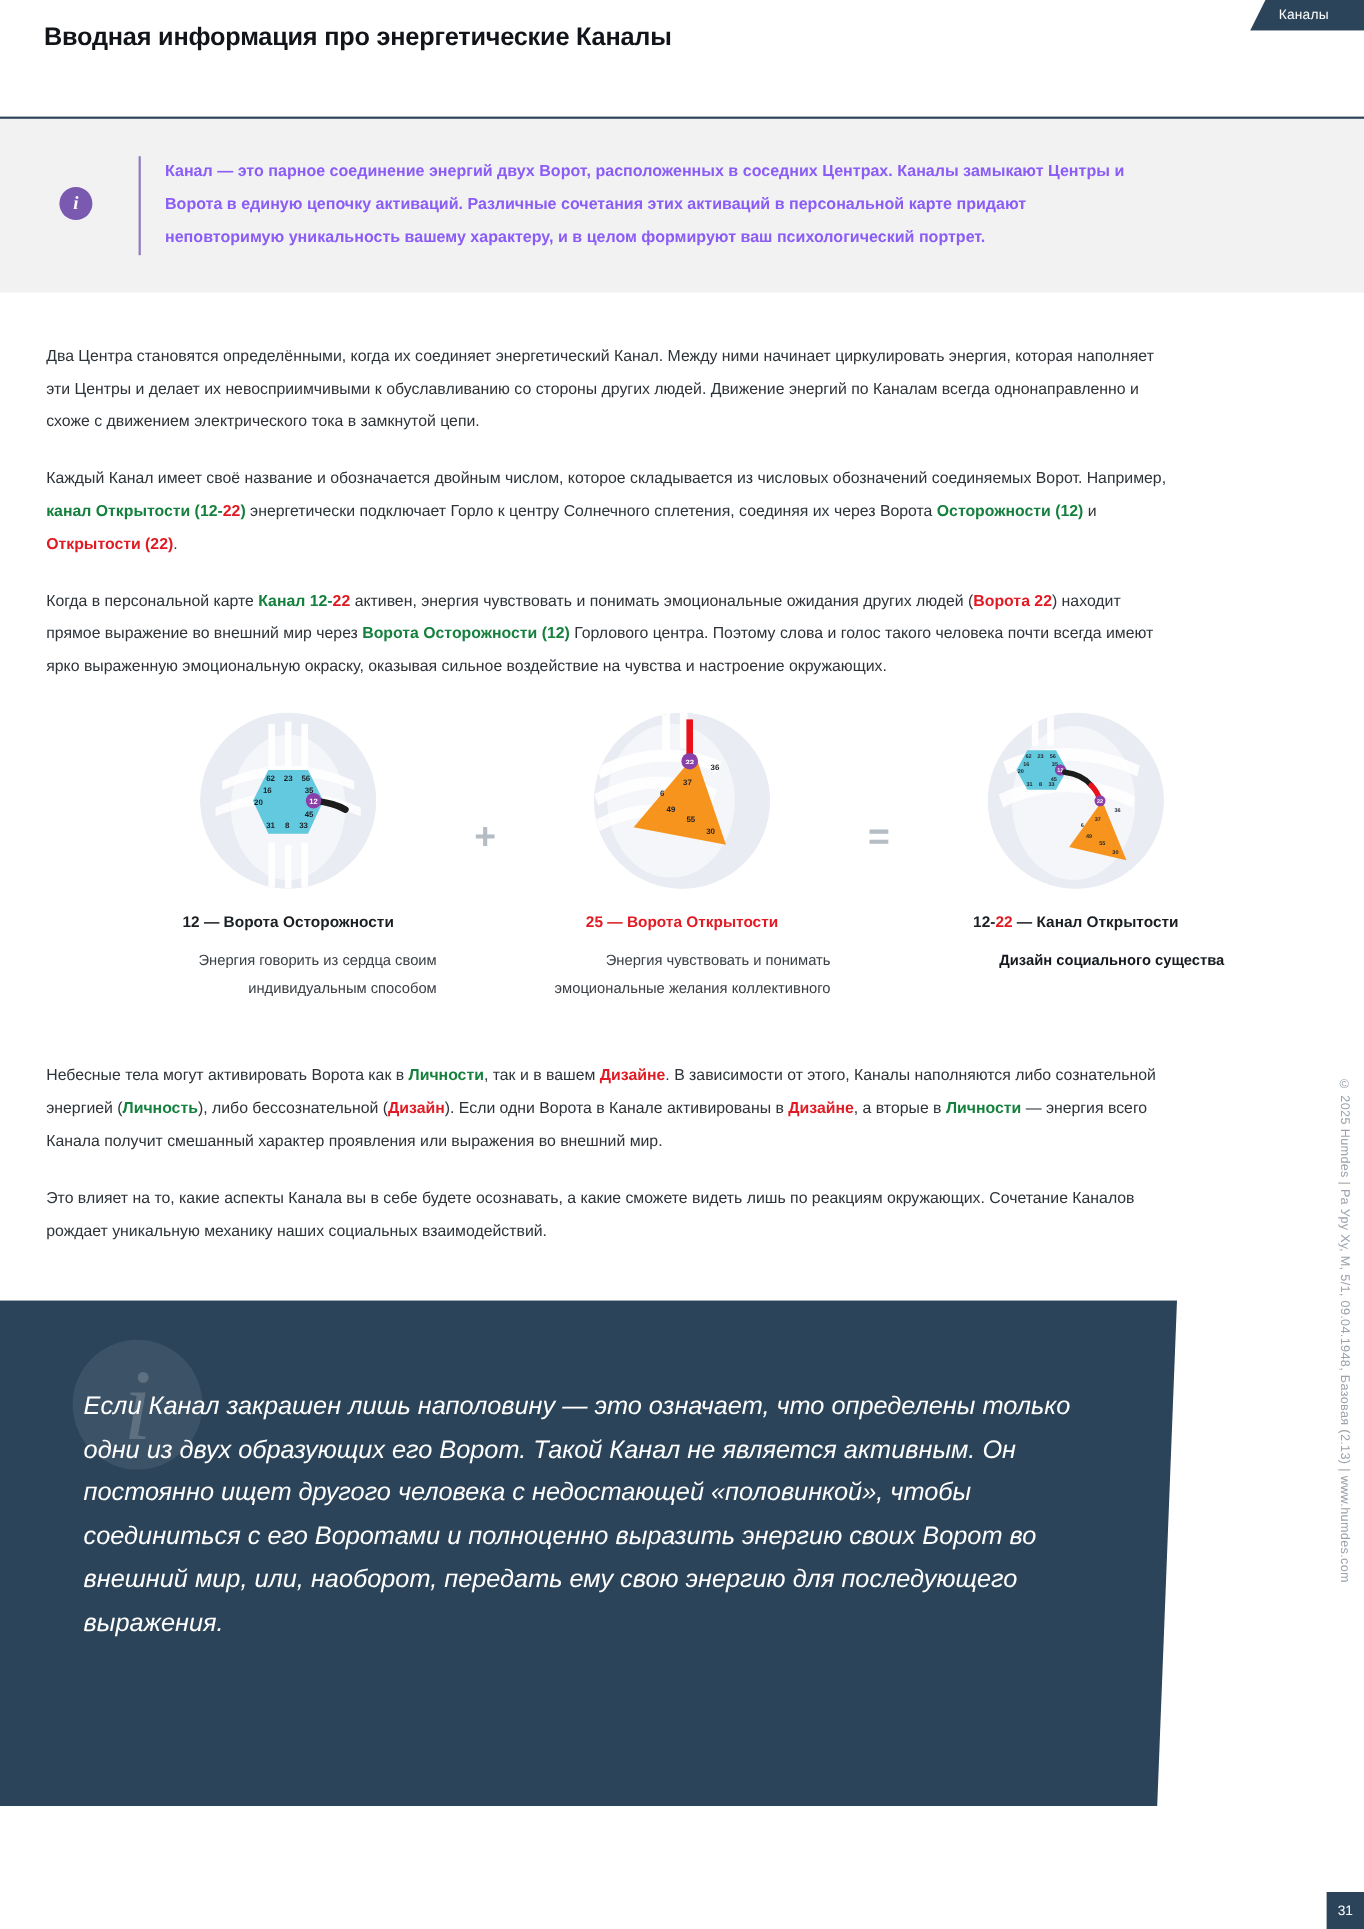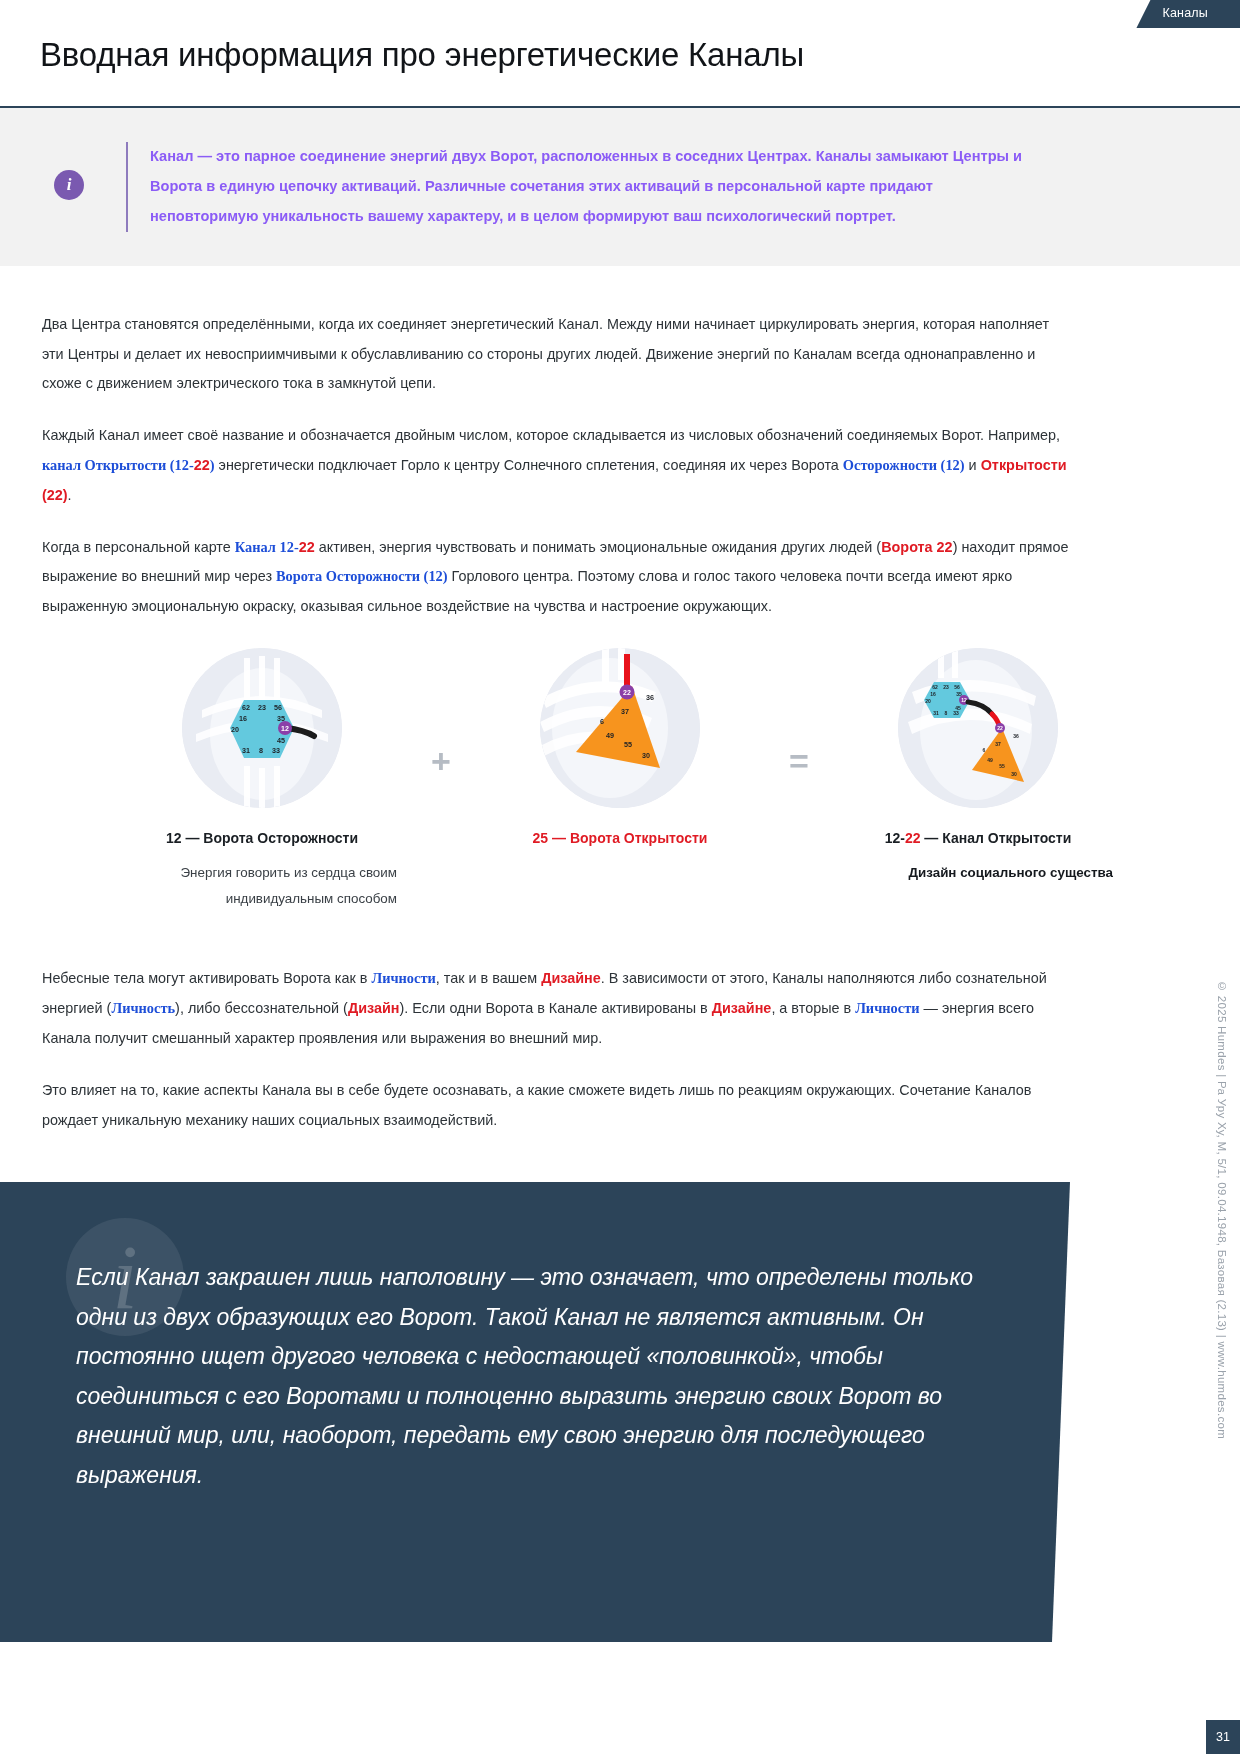--- a/index.html
+++ b/index.html
@@ -15,22 +15,22 @@
   
   .page-header { position:relative; height:108px; background:#ffffff; }
   .tab-chip {
     position:absolute; top:0; right:0;
     background:#2c4459; color:#ffffff;
     font-size:12.5px; letter-spacing:.2px;
     padding:6px 32px 8px 26px;
     clip-path:polygon(14px 0, 100% 0, 100% 100%, 0 100%);
   }
   .page-title {
-    position:absolute; left:40px; top:36px;
-    font-size:33px; font-weight:normal; color:#111418;
+    position:absolute; left:40px; top:20px;
+    font-size:23px; font-weight:bold; color:#111418;
     letter-spacing:-0.2px;
   }
   .header-rule { position:absolute; left:0; right:0; top:106px; height:3px; background:#2c4459; }
   .header-rule-light { position:absolute; left:0; right:0; top:109px; height:2px; background:#c9ced6; }
 
   
   .callout-wrap { position:relative; background:#f2f2f2; padding:34px 40px 34px 40px; }
   .callout { display:flex; align-items:flex-start; gap:0; }
   .callout-icon {
     width:30px; height:30px; border-radius:50%;
@@ -39,21 +39,21 @@
     font-family:"Liberation Serif", serif; font-style:italic;
     font-size:17px; font-weight:bold;
     flex:0 0 30px; margin-top:28px; margin-left:14px;
   }
   .callout-bar { width:2px; background:#8e7bbd; align-self:stretch; margin:0 22px 0 42px; }
   .callout-text { font-size:14.6px; line-height:2.05; font-weight:bold; color:#8b5cf6; max-width:890px; }
 
   
   .content { padding:44px 42px 0 42px; }
   p.body { font-size:14.4px; line-height:2.07; color:#2d3338; margin-bottom:22px; max-width:1030px; }
-  .b { font-weight:bold; color:#1d4ed8;font-family:Liberation Serif, serif; }
+  .b { font-weight:bold; color:#15803d; }
   .red { color:#e01b24; }
   .red-b { color:#e01b24; font-weight:bold; }
 
   
   .diagram-row {
     display:flex; align-items:flex-start; justify-content:center;
     gap:0; margin:26px 0 6px 0;
   }
   .diagram-col { width:296px; display:flex; flex-direction:column; align-items:center; }
   .op-col { width:62px; display:flex; align-items:flex-start; justify-content:center; padding-top:96px; }
@@ -217,20 +217,21 @@
               <text x="70" y="90">49</text>
               <text x="88" y="99">55</text>
               <text x="106" y="110">30</text>
             </g>
             <circle cx="87" cy="44" r="7.5" fill="#8b3fa8"></circle>
             <text x="87" y="47" font-family="Liberation Sans, sans-serif" font-size="7" font-weight="bold" fill="#ffffff" text-anchor="middle">22</text>
           </g>
         </svg>
       </div>
       <div class="cap-title red">25 — Ворота Открытости</div>
+      <div class="cap-desc">Энергия чувствовать и понимать эмоциональные желания коллективного</div>
     </div>
 
     <div class="op-col">
       <div class="op">=</div>
     </div>
 
     <div class="diagram-col">
       <div class="bodygraph">
         <svg viewBox="0 0 160 160">
           <defs>

